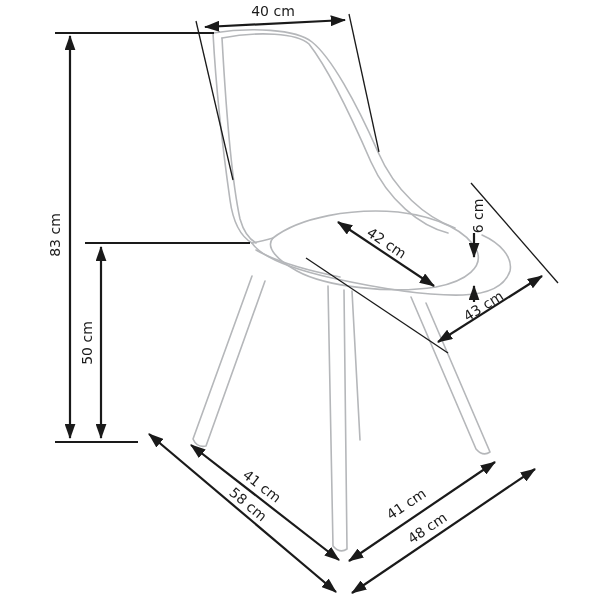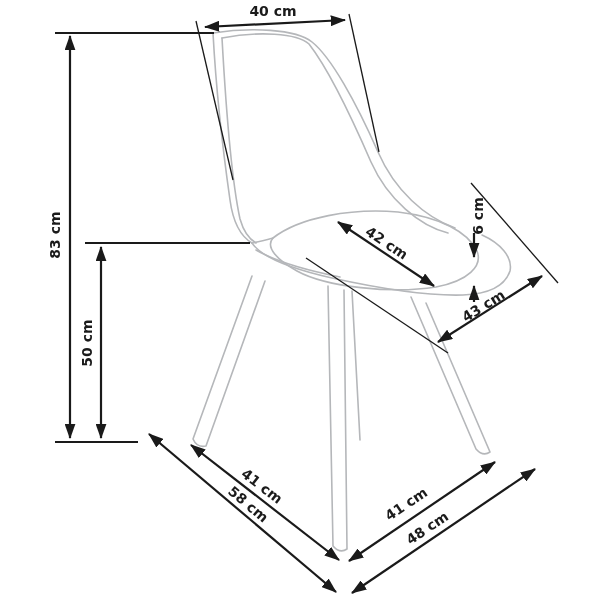--- a/index.html
+++ b/index.html
@@ -11,21 +11,20 @@
   html,body{margin:0;padding:0;}
   body{
     background:var(--background);
     font-family:"DejaVu Sans","Liberation Sans",sans-serif;
   }
   .stage{
     position:relative;
     width:600px;height:600px;
     background:var(--background);
     overflow:hidden;
-    font-weight:bold;
   }
   svg{display:block;}
   .dim-line{stroke:var(--dimension-lines);stroke-width:2.2;fill:none;}
   .ext-line{stroke:var(--dimension-lines);stroke-width:2;fill:none;}
   .ext-thin{stroke:var(--dimension-lines);stroke-width:1.3;fill:none;}
   .chair{stroke:var(--chair-outline);stroke-width:1.6;fill:none;stroke-linecap:round;stroke-linejoin:round;}
   .arrowhead{fill:var(--dimension-lines);}
   text.dim-label{
     font-family:"DejaVu Sans","Liberation Sans",sans-serif;
     font-size:14px;

